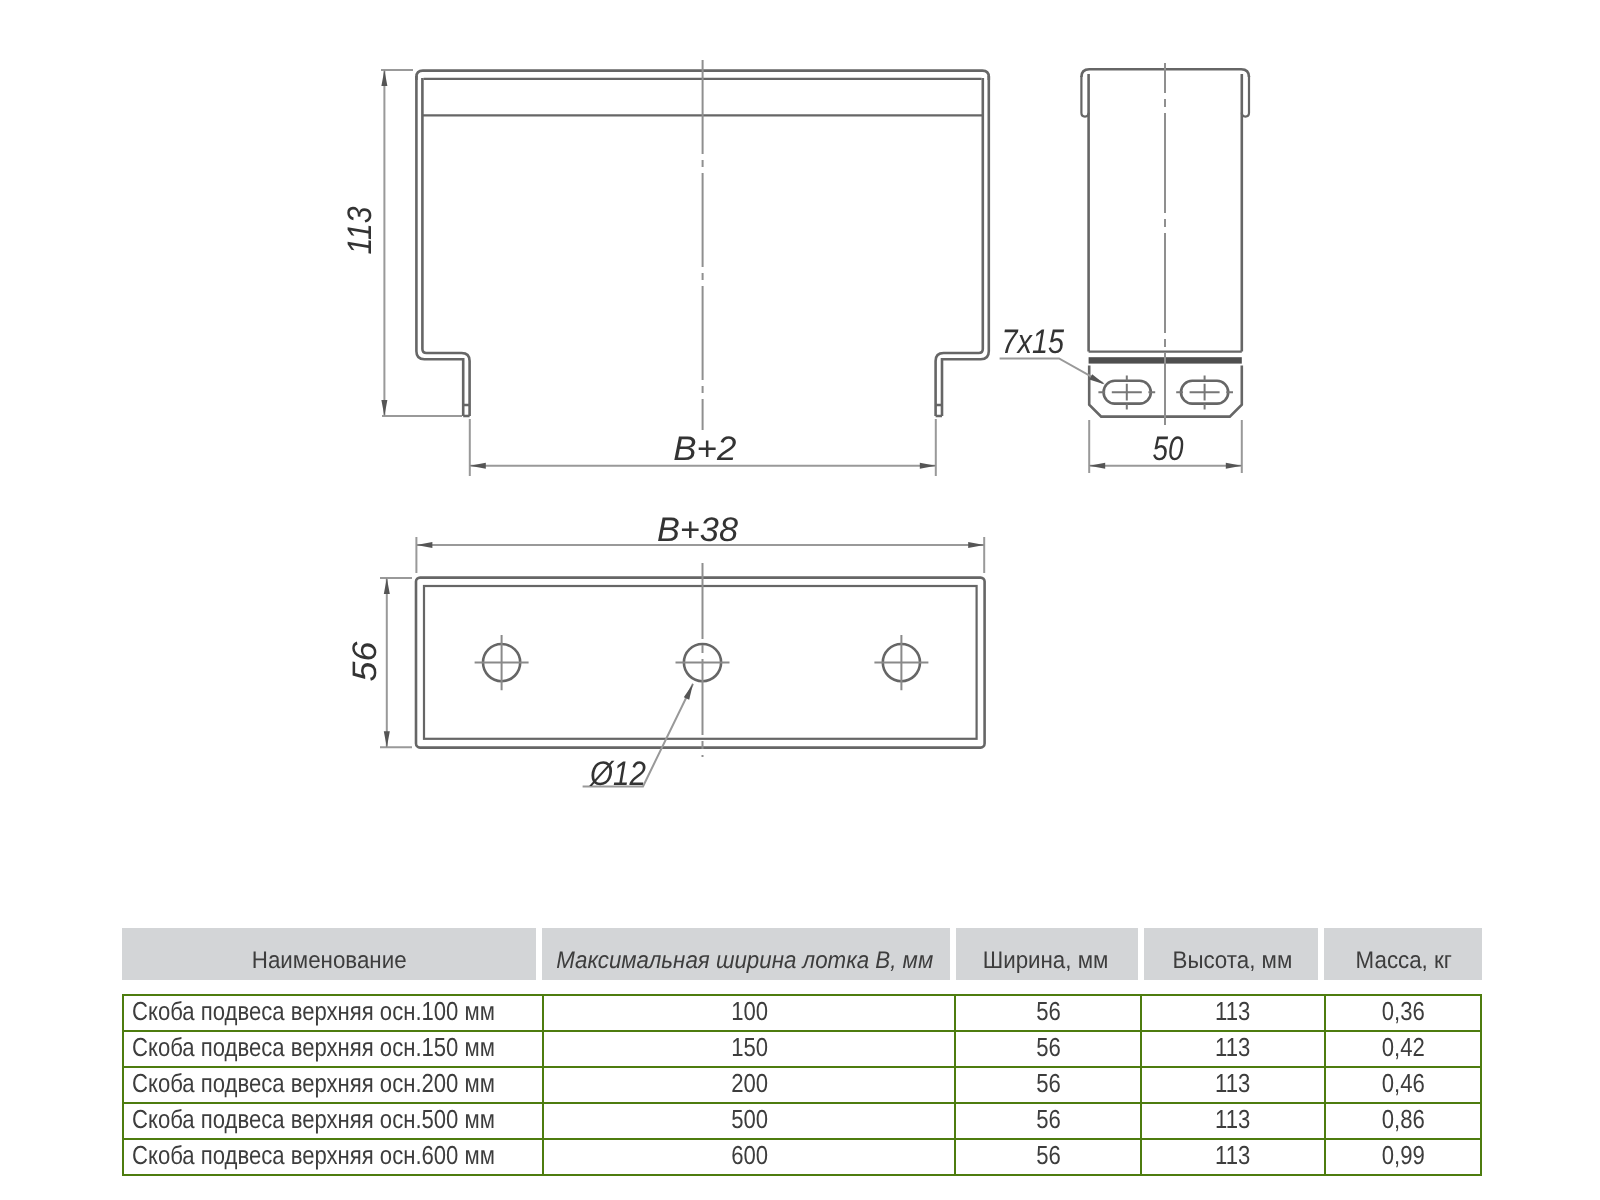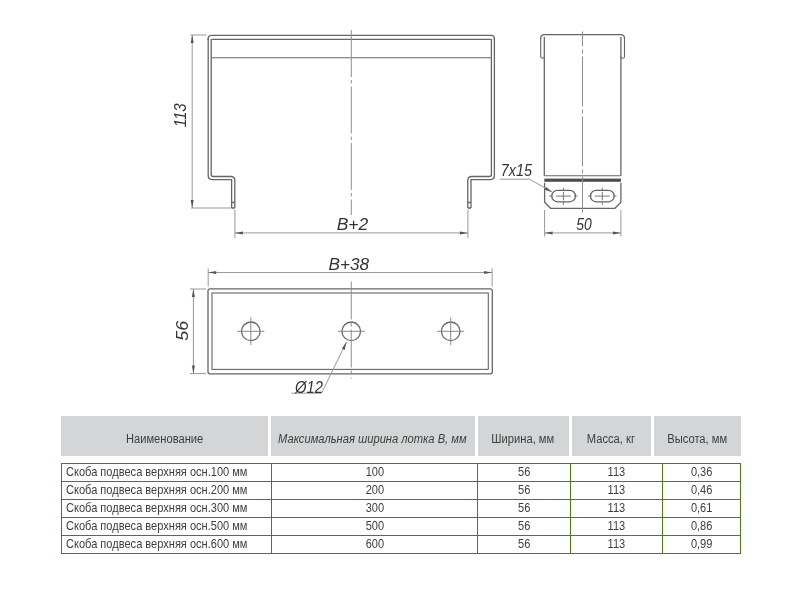--- a/index.html
+++ b/index.html
@@ -1,21 +1,21 @@
 <!DOCTYPE html>
 <html><head>
 <meta charset="utf-8">
 <style>
   html,body{margin:0;padding:0;background:#fff;}
   #page{position:relative;width:800px;height:600px;background:#fff;overflow:hidden;
         font-family:"Liberation Sans",sans-serif;}
   svg text{font-family:"Liberation Sans",sans-serif;font-style:italic;fill:#333;}
   table{border-collapse:collapse;table-layout:fixed;}
   .tbl{position:absolute;left:61px;top:416px;width:680px;}
-  .hdr{display:flex;height:40px;}
+  .hdr{display:flex;height:26px;margin-top:48px;}
   .hdr div{background:#d3d5d7;color:#3d3d3d;font-size:12px;display:flex;
            align-items:center;justify-content:center;margin-right:3px;
            padding-top:5px;box-sizing:border-box;}
   .hdr span{display:inline-block;transform:scaleX(.93);transform-origin:center;white-space:nowrap;}
   .body span{display:inline-block;transform:scaleX(.85);transform-origin:center;white-space:nowrap;}
   .body td.n span{transform-origin:left;}
   .hdr div:last-child{margin-right:0;}
   .body{margin-top:7px;}
   .body table{width:100%;border:1px solid #4d4d4d;}
   .body td{border:1px solid #4d7c0f;font-size:13px;color:#3d3d3d;height:14.2px;
@@ -163,25 +163,25 @@
   <div class="hdr">
     <div style="width:207.2px;">
           <span>Наименование</span>
         </div>
     <div style="width:203.5px;font-style:italic;">
           <span>Максимальная ширина лотка В, мм</span>
         </div>
     <div style="width:91.5px;text-align:right;">
           <span>Ширина, мм</span>
         </div>
+    <div style="width:87.5px;">
+          <span>Высота, мм</span>
+        </div>
     <div style="width:78.6px;">
           <span>Масса, кг</span>
-        </div>
-    <div style="width:87.5px;">
-          <span>Высота, мм</span>
         </div>
   </div>
 
   <div class="body">
   <table>
     <colgroup>
             <col style="width:210px">
             <col style="width:206px">
             <col style="width:92.5px">
             <col style="width:92px">
@@ -189,32 +189,32 @@
           </colgroup>
     <tbody>
             <tr>
               <td class="n"><span>Скоба подвеса верхняя осн.100 мм</span></td>
               <td><span>100</span></td>
               <td><span>56</span></td>
               <td><span>113</span></td>
               <td><span>0,36</span></td>
             </tr>
     <tr>
+              <td class="n"><span>Скоба подвеса верхняя осн.150 мм</span></td>
+              <td><span>150</span></td>
+              <td><span>56</span></td>
+              <td><span>113</span></td>
+              <td><span>0,42</span></td>
+            </tr>
+    <tr>
               <td class="n"><span>Скоба подвеса верхняя осн.200 мм</span></td>
               <td><span>200</span></td>
               <td><span>56</span></td>
               <td><span>113</span></td>
               <td><span>0,46</span></td>
-            </tr>
-    <tr>
-              <td class="n"><span>Скоба подвеса верхняя осн.300 мм</span></td>
-              <td><span>300</span></td>
-              <td><span>56</span></td>
-              <td><span>113</span></td>
-              <td><span>0,61</span></td>
             </tr>
     <tr>
               <td class="n"><span>Скоба подвеса верхняя осн.500 мм</span></td>
               <td><span>500</span></td>
               <td><span>56</span></td>
               <td><span>113</span></td>
               <td><span>0,86</span></td>
             </tr>
     <tr>
               <td class="n"><span>Скоба подвеса верхняя осн.600 мм</span></td>

